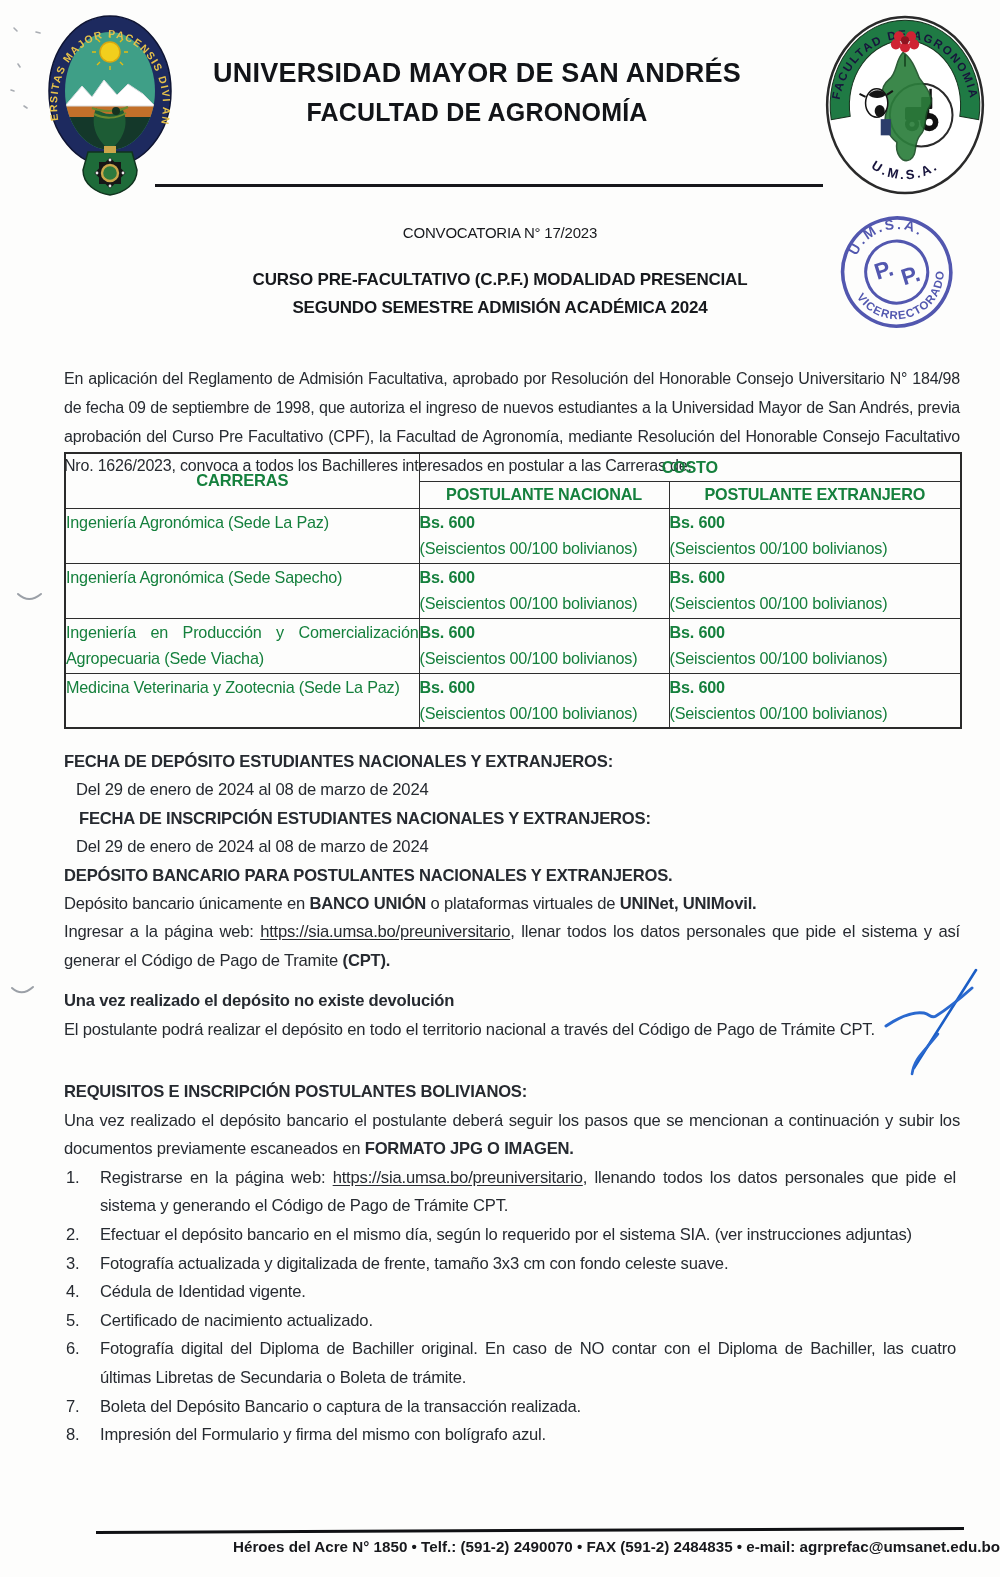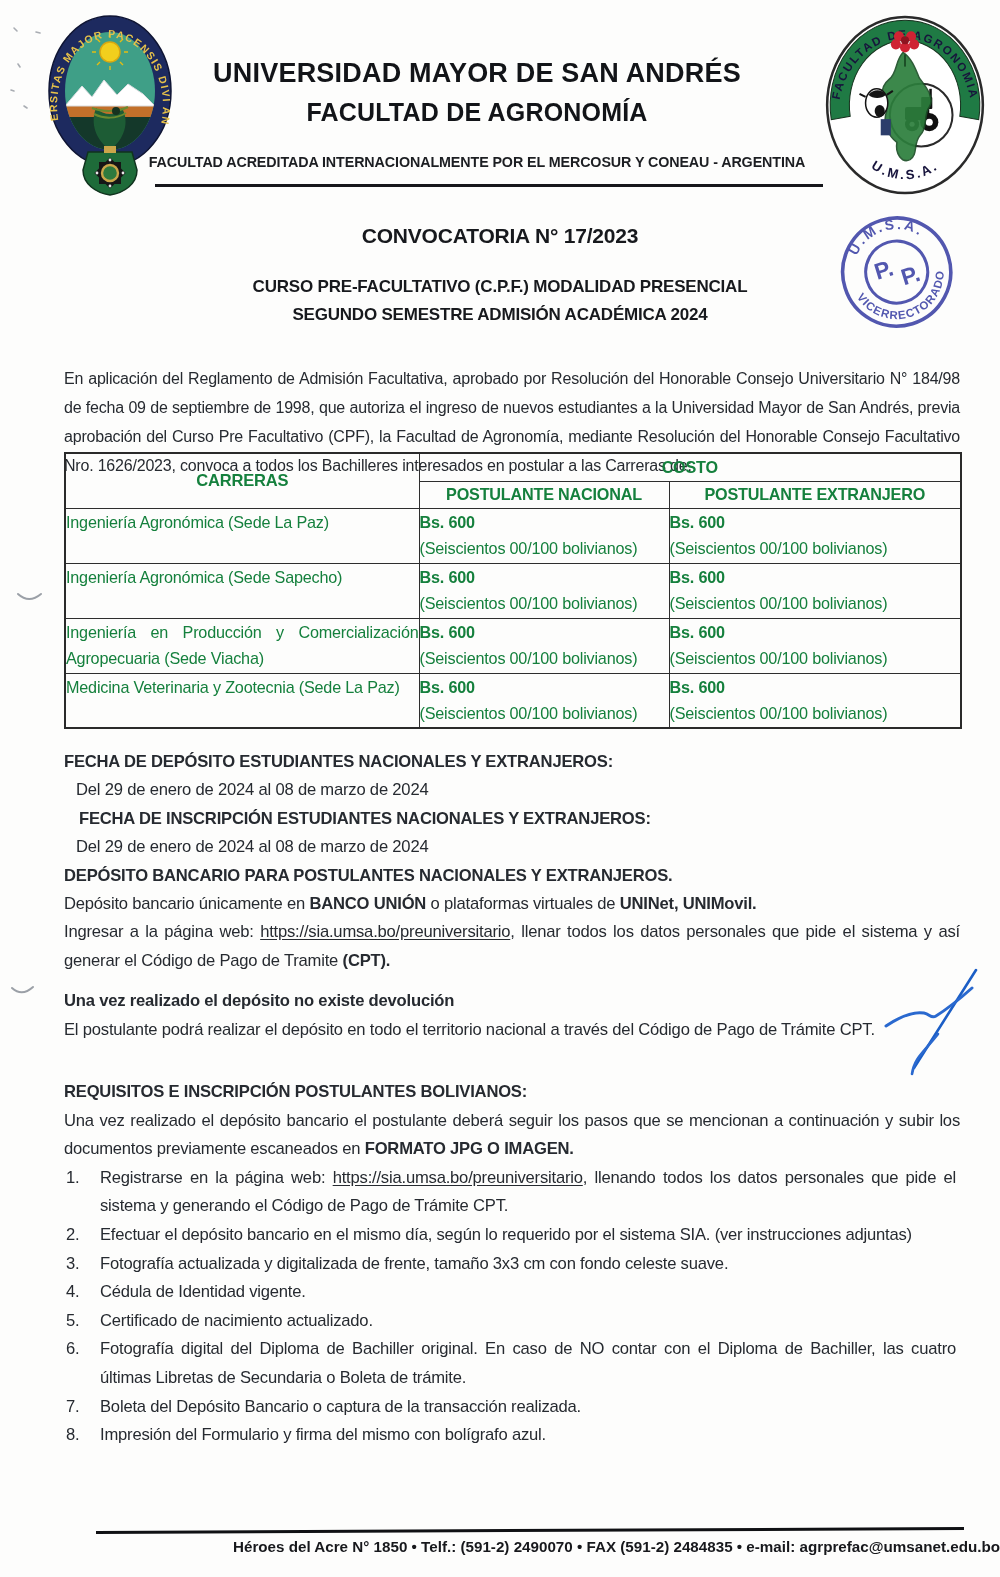--- a/index.html
+++ b/index.html
@@ -17,21 +17,21 @@
   .logo-left  { position:absolute; left:44px;  top:12px;  width:132px; height:184px; }
   .logo-right { position:absolute; left:824px; top:14px;  width:162px; height:182px; }
   .hdr-center { position:absolute; left:145px; top:58px;  width:664px; text-align:center; color:#121418; }
   .hdr-t1 { font-size:27px; font-weight:700; letter-spacing:0.2px; }
   .hdr-t2 { font-size:25px; font-weight:700; margin-top:9px; letter-spacing:0.2px; }
   .hdr-accr { font-size:14.3px; font-weight:700; margin-top:27px; letter-spacing:-0.1px; color:#1c1e22; }
   .hdr-rule { position:absolute; left:155px; top:184px; width:668px; border-top:3.2px solid #16171b; }
 
   
   .convo { position:absolute; left:0; right:0; top:224px; text-align:center; color:#17191d; }
-  .convo-num { font-size:21px; font-weight:700; }
+  .convo-num { font-size:15px; font-weight:400; }
   .convo-l1 { font-size:17px; font-weight:700; margin-top:29px; }
   .convo-l2 { font-size:17px; font-weight:700; margin-top:8px; }
 
   
   .stamp { position:absolute; left:826px; top:208px; width:142px; height:130px;
            transform:rotate(-17deg); opacity:0.88; }
 
   
   .intro { position:absolute; left:64px; top:348px; width:896px;
            font-size:16px; line-height:29px; text-align:justify; }
@@ -132,21 +132,20 @@
           <circle cx="-13" cy="0" r="1.4"></circle>
           <circle cx="13" cy="0" r="1.4"></circle>
         </g>
     </g>
     <rect x="60" y="134" width="12" height="7" fill="#caa64a"></rect>
   </svg>
 
   <div class="hdr-center">
     <div class="hdr-t1">UNIVERSIDAD MAYOR DE SAN ANDRÉS</div>
     <div class="hdr-t2">FACULTAD DE AGRONOMÍA</div>
-    <div class="hdr-accr">FACULTAD ACREDITADA INTERNACIONALMENTE POR EL MERCOSUR Y CONEAU - ARGENTINA</div>
   </div>
   <div class="hdr-rule"></div>
 
   <svg class="logo-right" viewBox="0 0 160 180">
     <ellipse cx="80" cy="90" rx="77" ry="87" fill="#ffffff" stroke="#2a2a2a" stroke-width="2.5"></ellipse>
     <path d="M 7.1,104.6 A 74,84 0 1 1 152.9,104.6 L 134.2,101.1 A 55,64 0 1 0 25.8,101.1 Z" fill="#1f7a44" stroke="#17331f" stroke-width="1"></path>
     <path id="rtop" d="M 14,100 A 66,76 0 1 1 146,100" fill="none"></path>
     <text font-size="11.5" font-weight="700" fill="#17143c" letter-spacing="1.8" font-family="Liberation Sans, sans-serif">
       <textPath href="#rtop" startOffset="50%" text-anchor="middle" lengthAdjust="spacingAndGlyphs">FACULTAD DE AGRONOMIA</textPath>
     </text>

